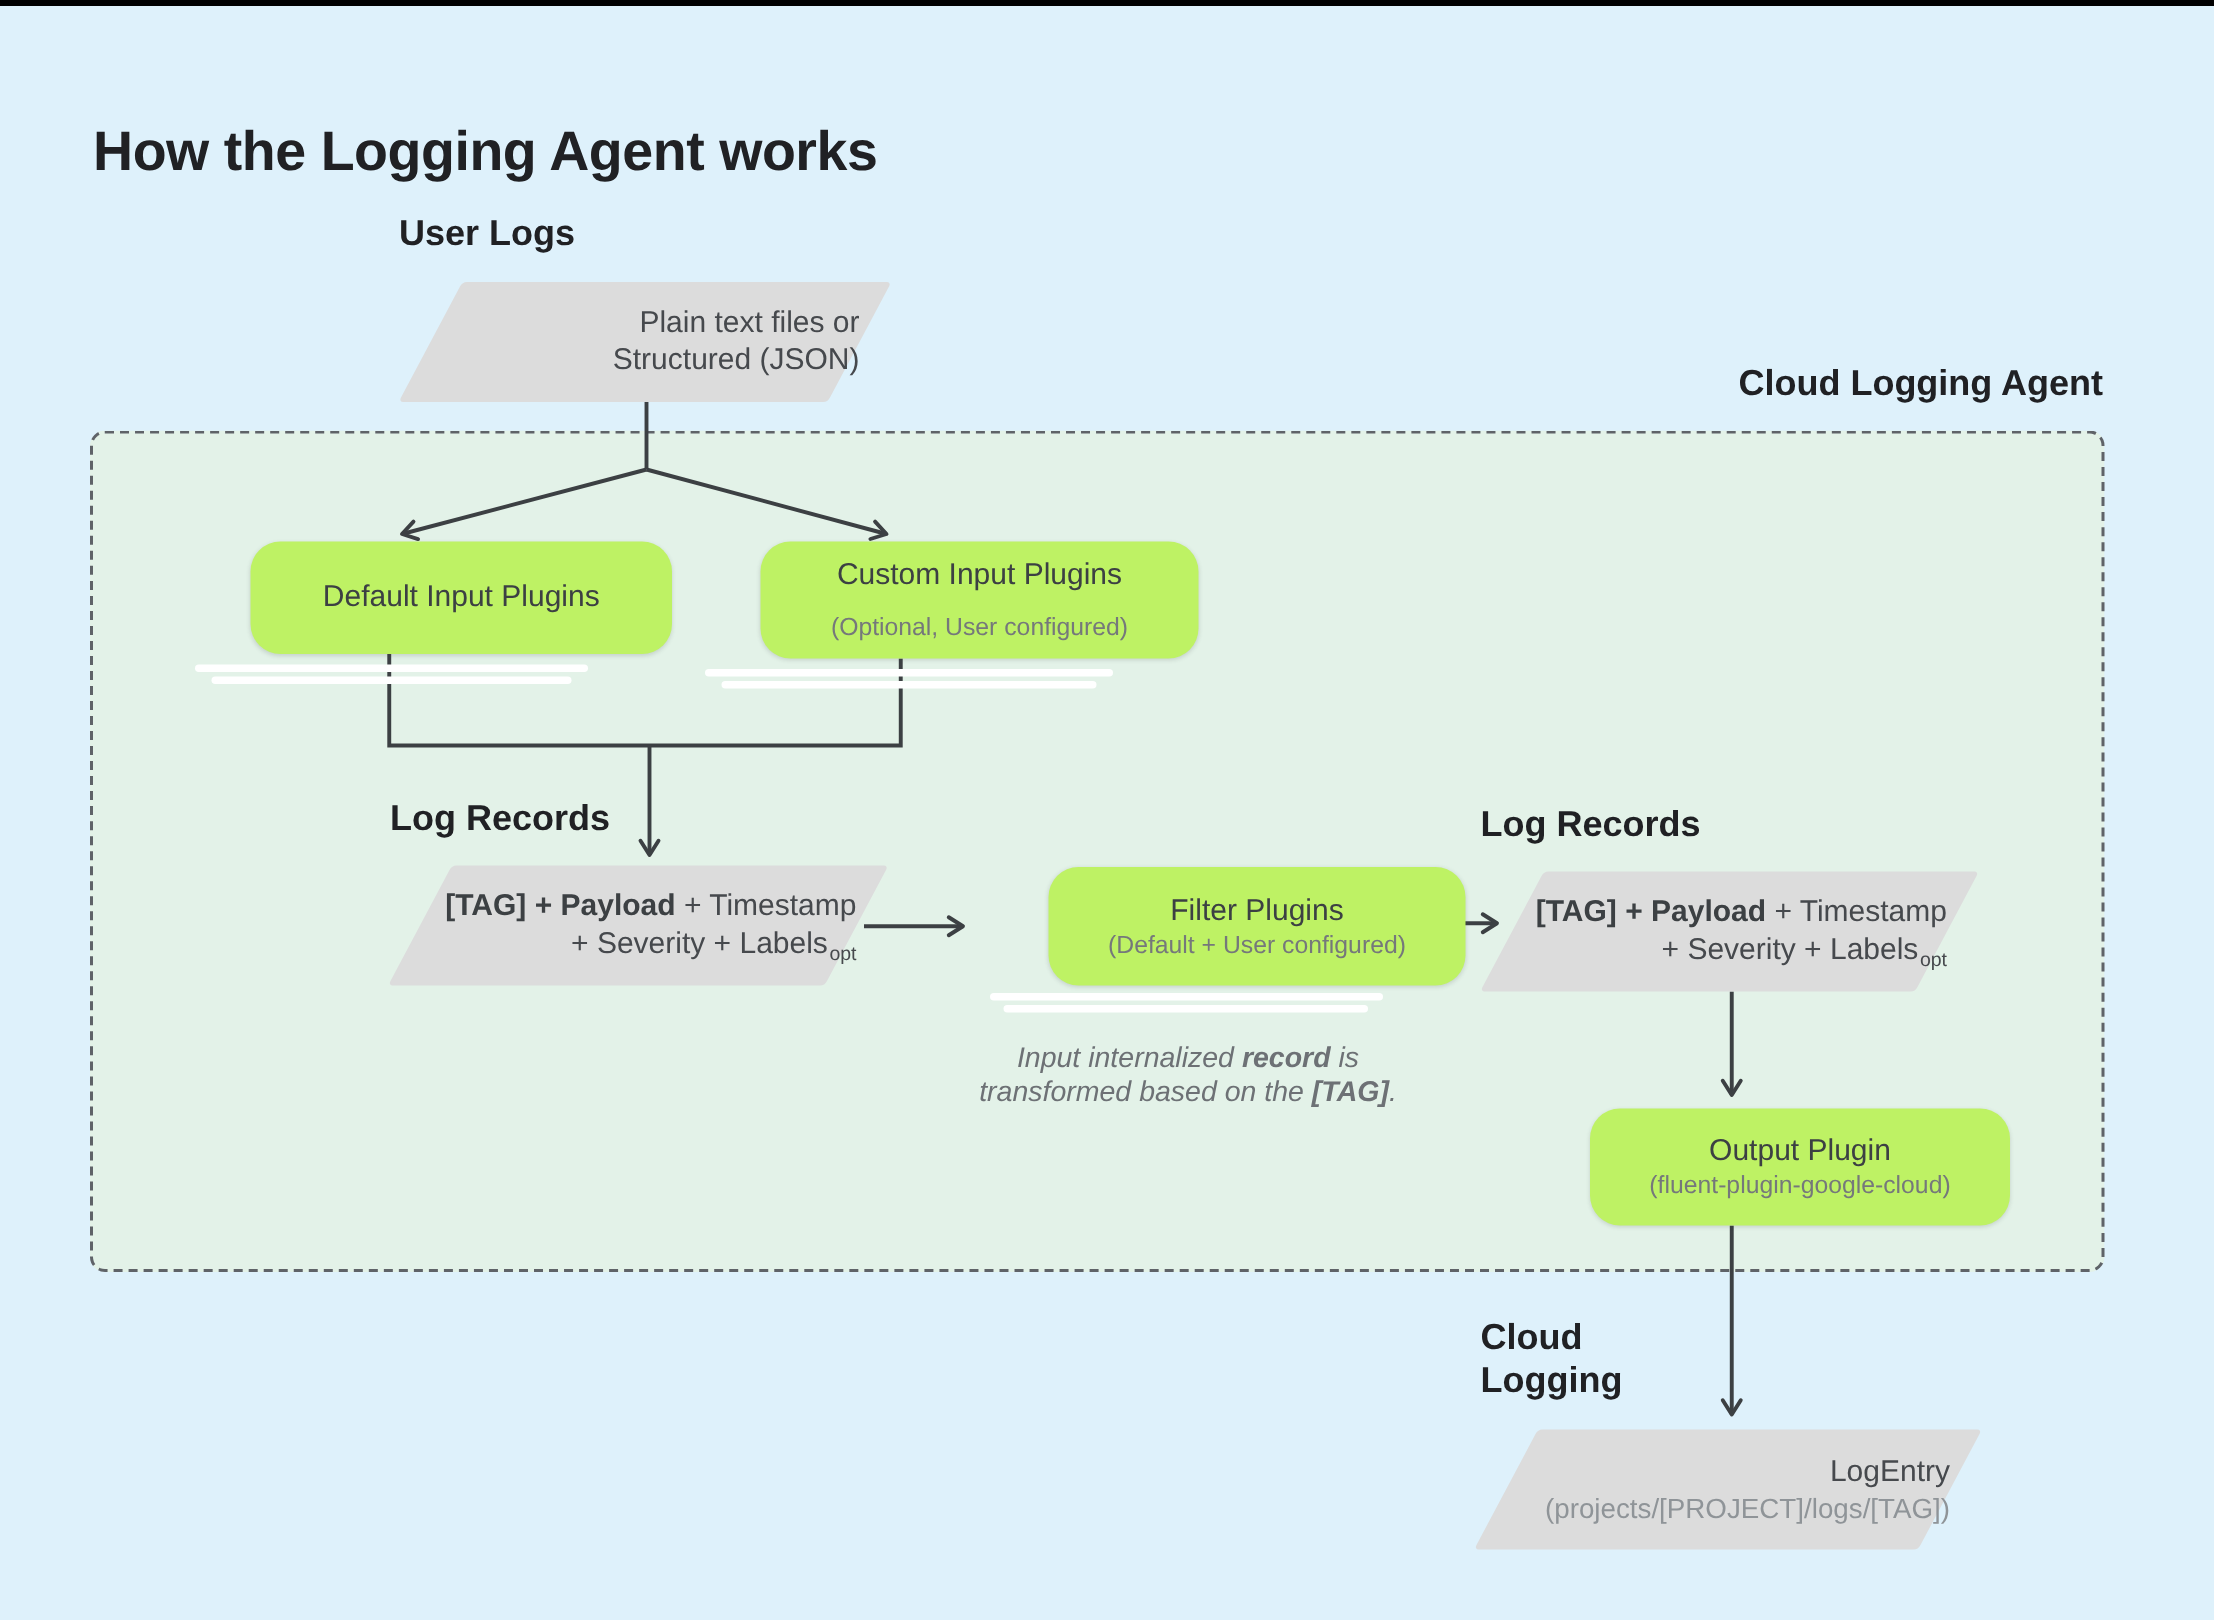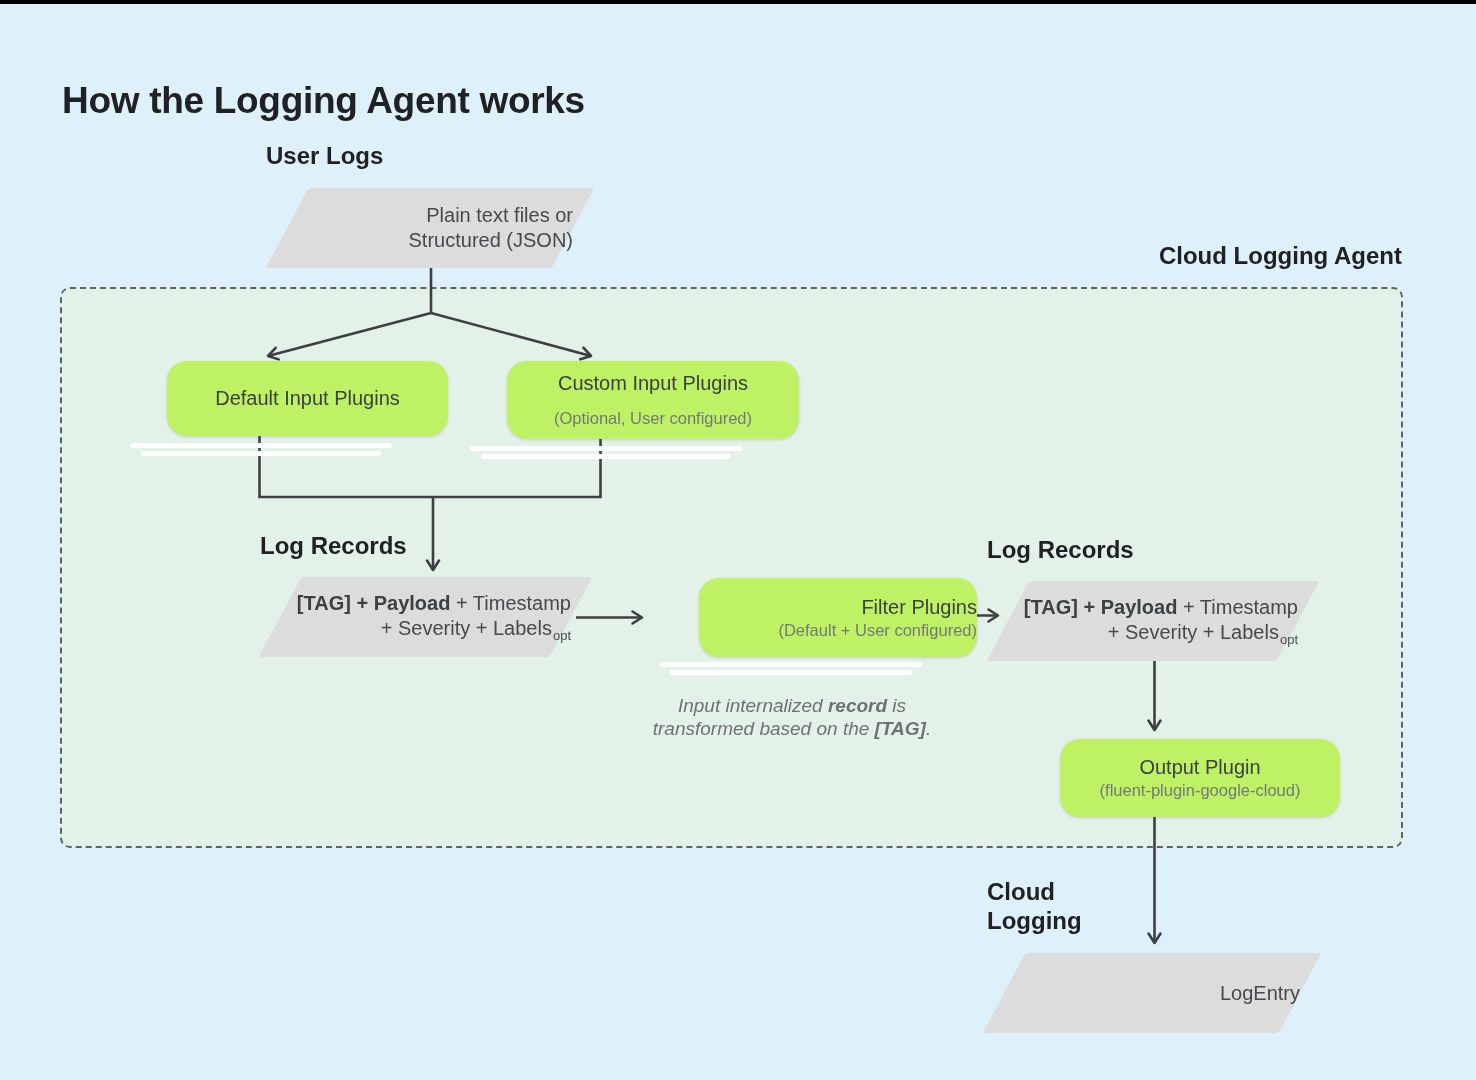--- a/index.html
+++ b/index.html
@@ -119,21 +119,21 @@
 <div class="abs stack-bar" style="left:481px;top:454px;width:250px;"></div>
 
 <div class="abs section-label" style="left:260px;top:531px;">Log Records</div>
 
 <div class="abs para" style="left:280px;top:577px;width:291px;height:80px;">
   <div class="skin"></div>
   <div class="para-line"><b>[TAG] + Payload</b><span> + Timestamp</span></div>
   <div class="para-line"><span>+ Severity + Labels</span><span class="para-sub">opt</span></div>
 </div>
 
-<div class="abs node" style="left:652px;top:578px;width:278px;height:79px;align-items:flex-end;">
+<div class="abs node" style="left:652px;top:578px;width:278px;height:79px;">
   <div class="node-title">Filter Plugins</div>
   <div class="node-subtitle">(Default + User configured)</div>
 </div>
 <div class="abs stack-bar" style="left:660px;top:662px;width:262px;"></div>
 <div class="abs stack-bar" style="left:669px;top:670px;width:243px;"></div>
 
 <div class="abs note"><span>Input internalized </span><b>record</b><span> is transformed based on the </span><b>[TAG]</b><span>.</span></div>
 
 <div class="abs section-label" style="left:987px;top:535px;">Log Records</div>
 
@@ -149,13 +149,14 @@
 </div>
 
 <div class="abs section-label" style="left:987px;top:877px;">
   <div>Cloud</div>
   <div>Logging</div>
 </div>
 
 <div class="abs para" style="left:1004px;top:953px;width:296px;height:80px;">
   <div class="skin"></div>
   <div class="log-entry-title">LogEntry</div>
+  <div class="log-entry-sub">(projects/[PROJECT]/logs/[TAG])</div>
 </div>
 
 </body></html>

